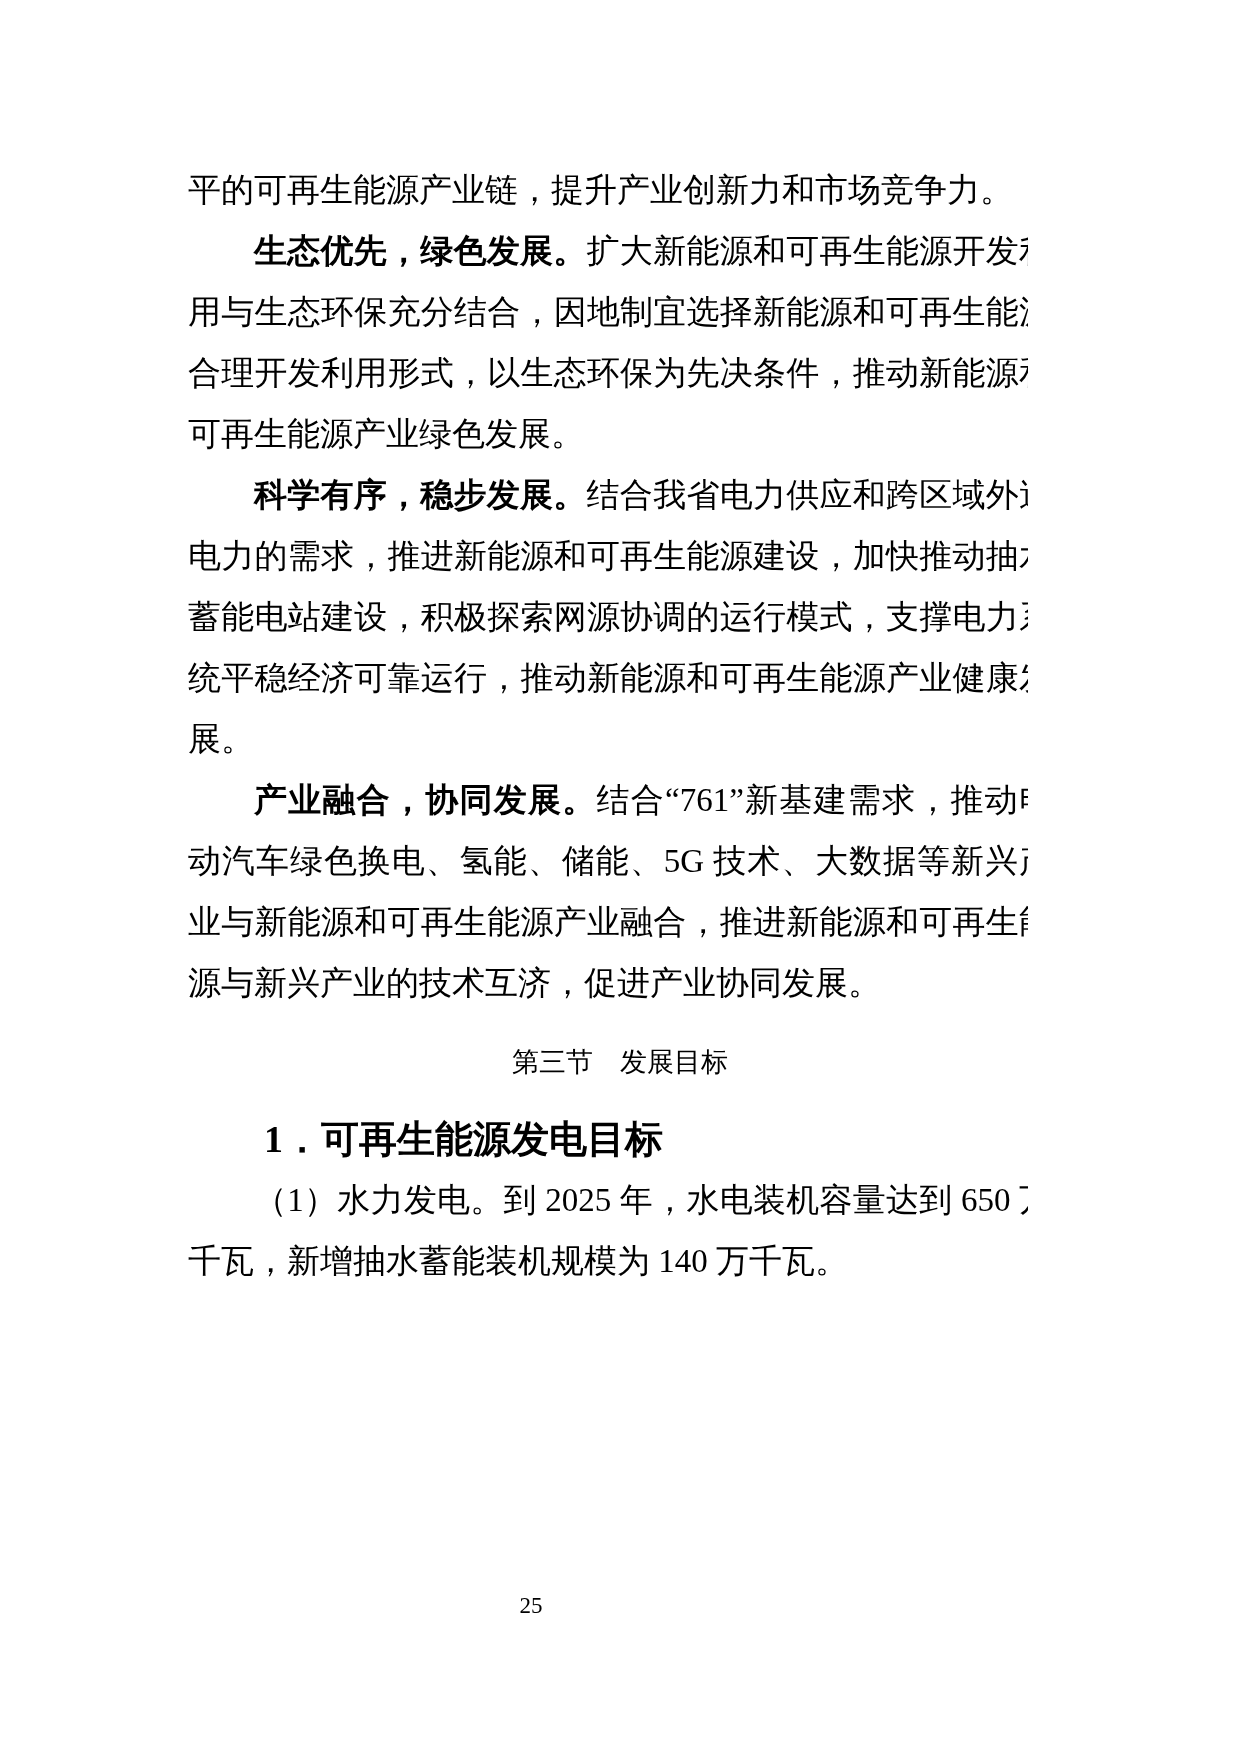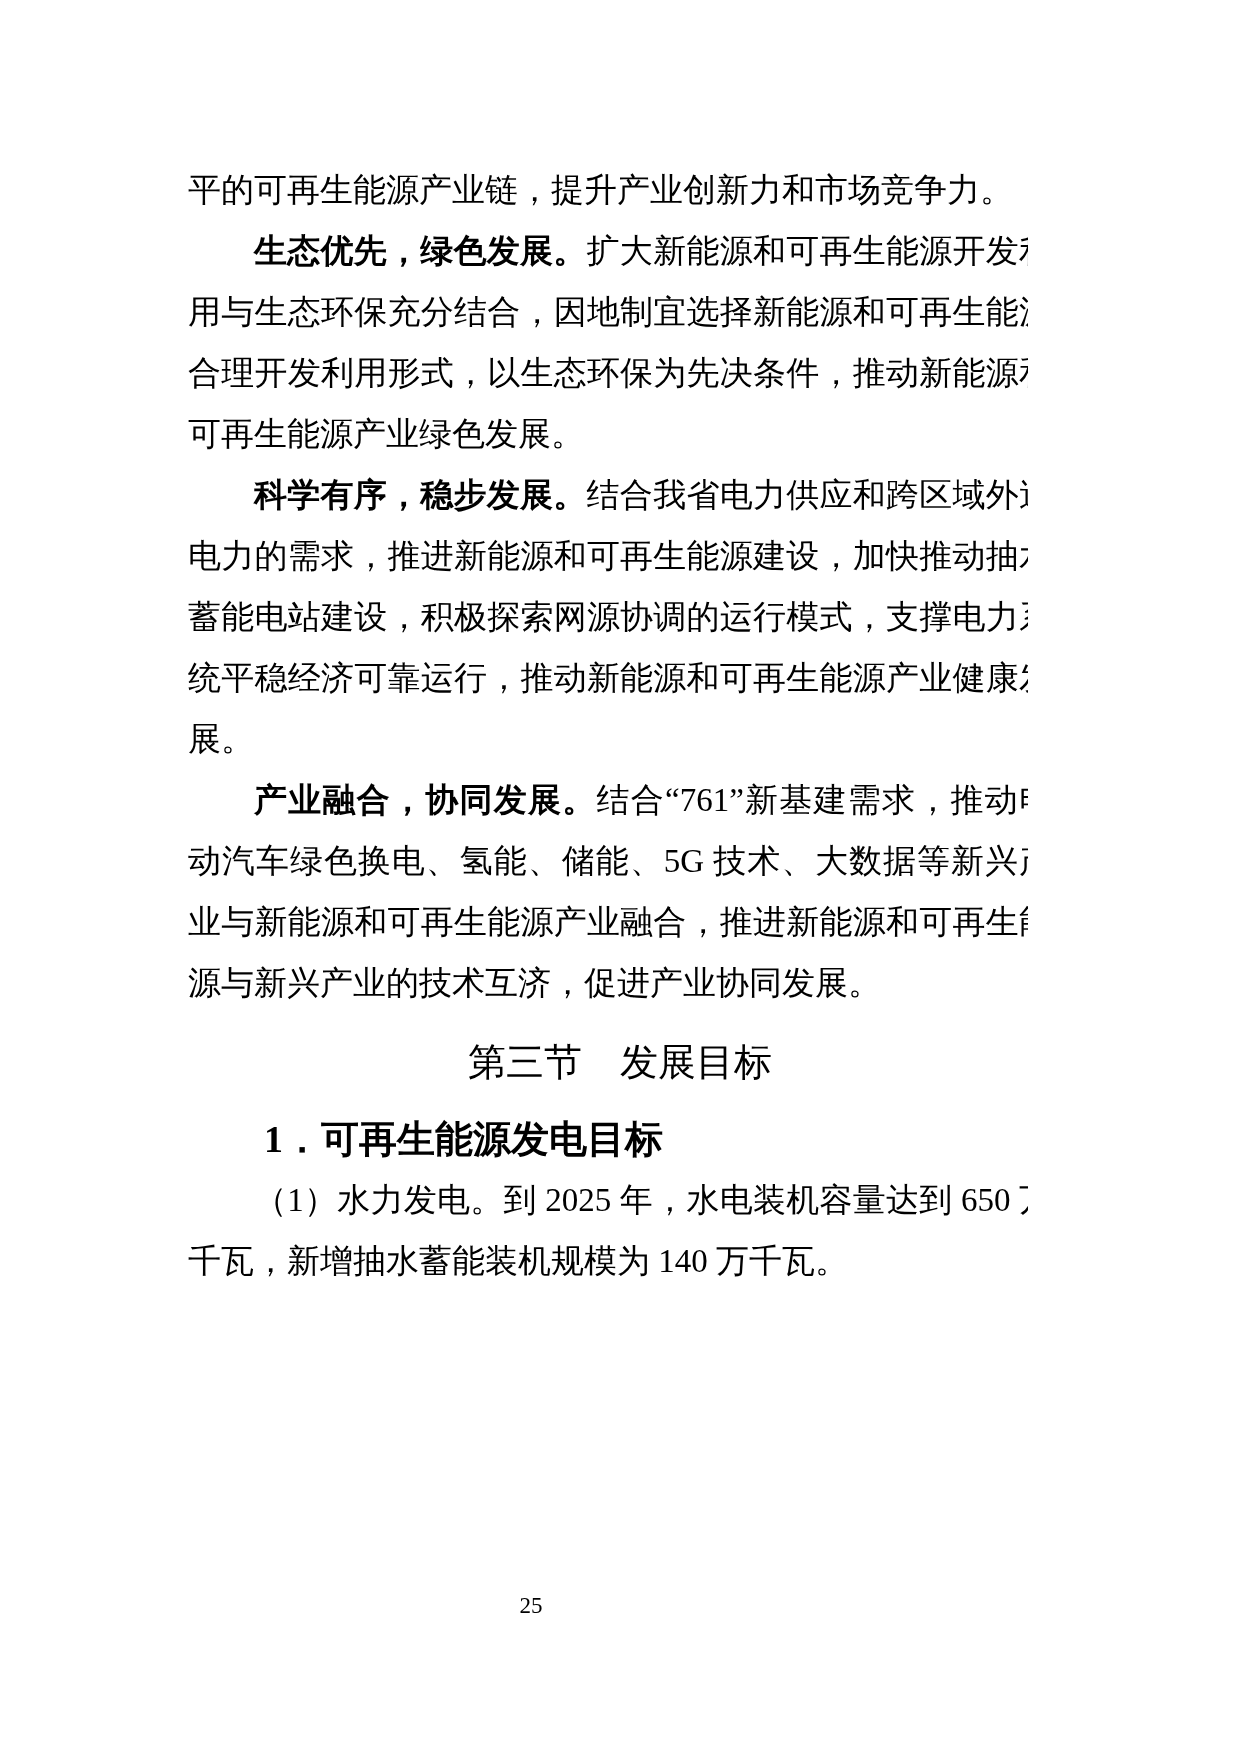--- a/index.html
+++ b/index.html
@@ -33,21 +33,21 @@
   }
   .para.indent {
     text-indent: 2em;
   }
   .seg.bold {
     font-weight: bold;
   }
   .section-heading {
     margin: 18px 0 0 0;
     padding: 0;
-    font-size: 38px;
+    font-size: 27px;
     font-weight: normal;
     text-align: center;
     text-align-last: center;
     text-indent: 0;
     line-height: 61px;
   }
   .sub-heading {
     margin: 16px 0 0 0;
     padding: 0;
     font-size: 38px;

